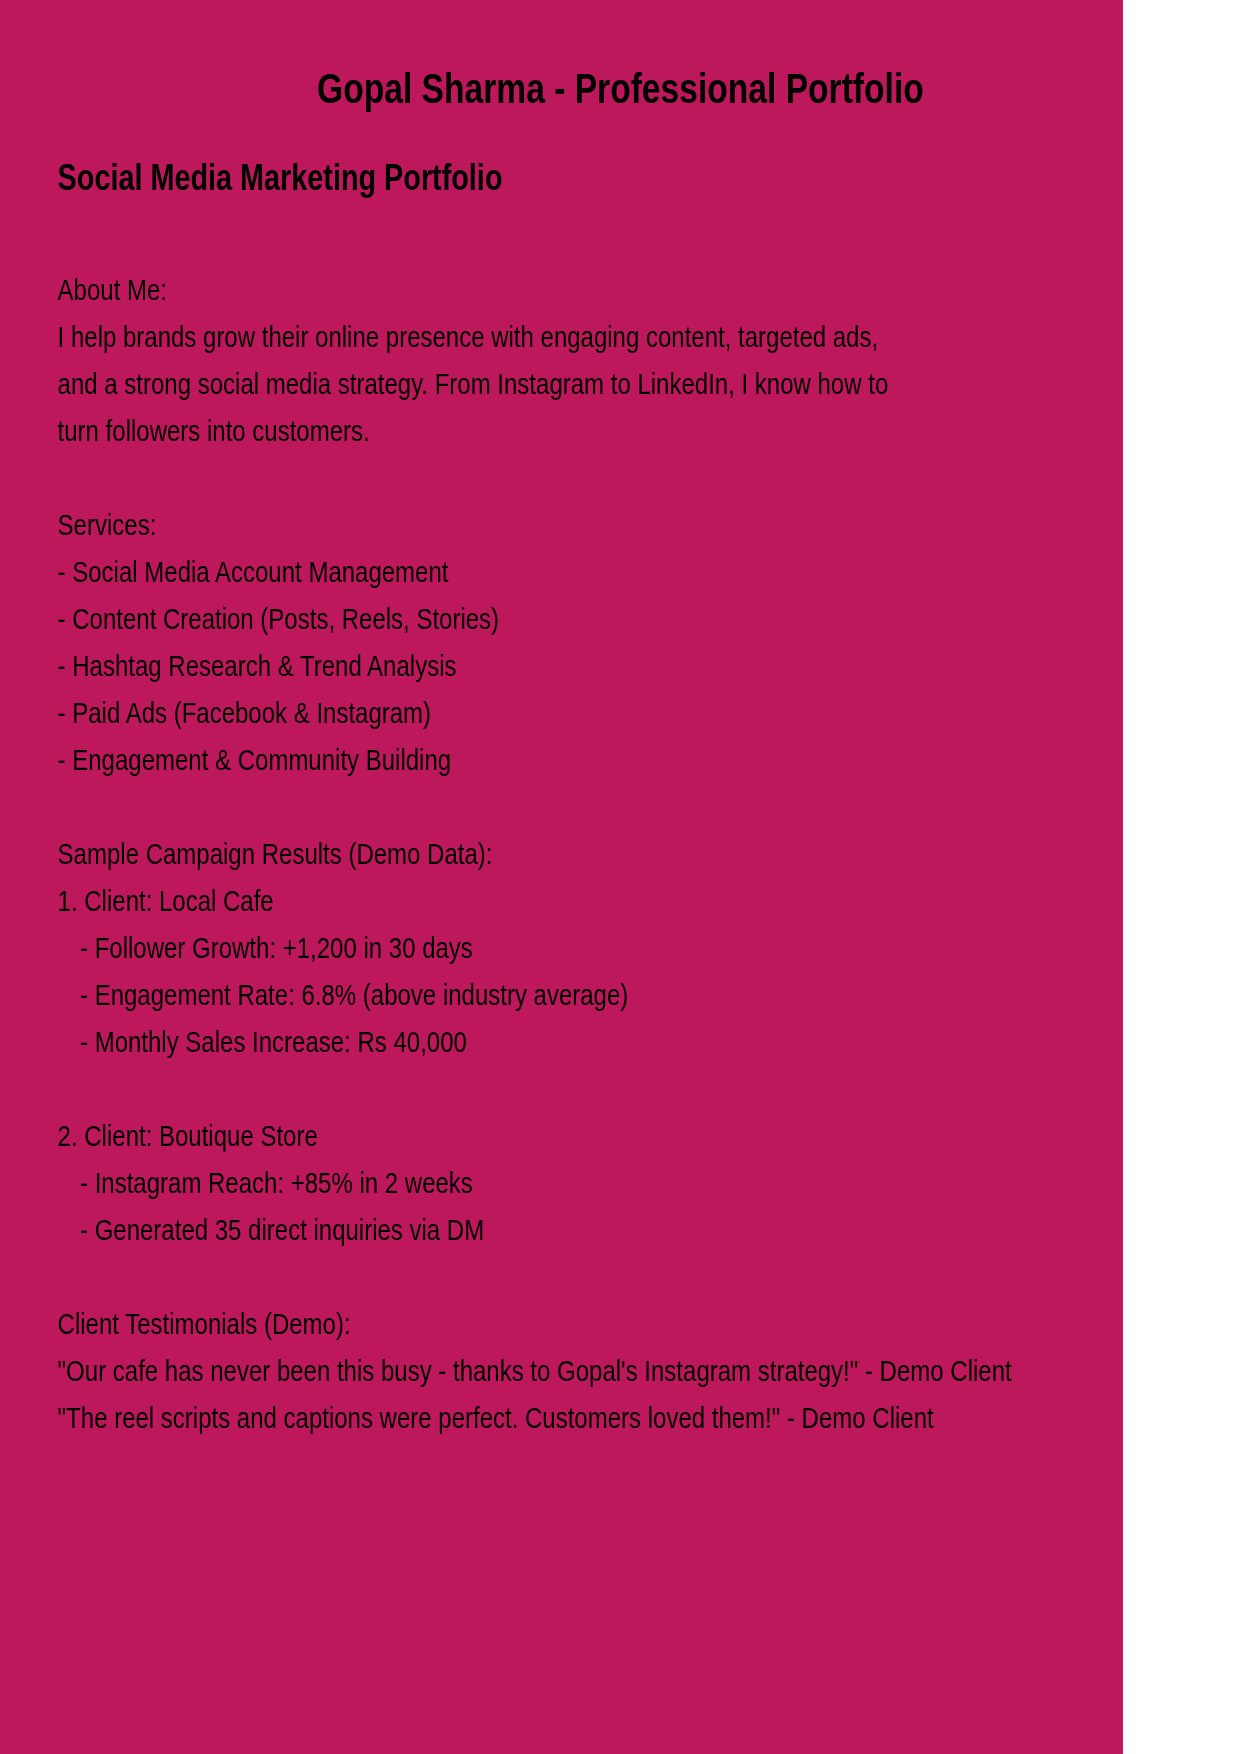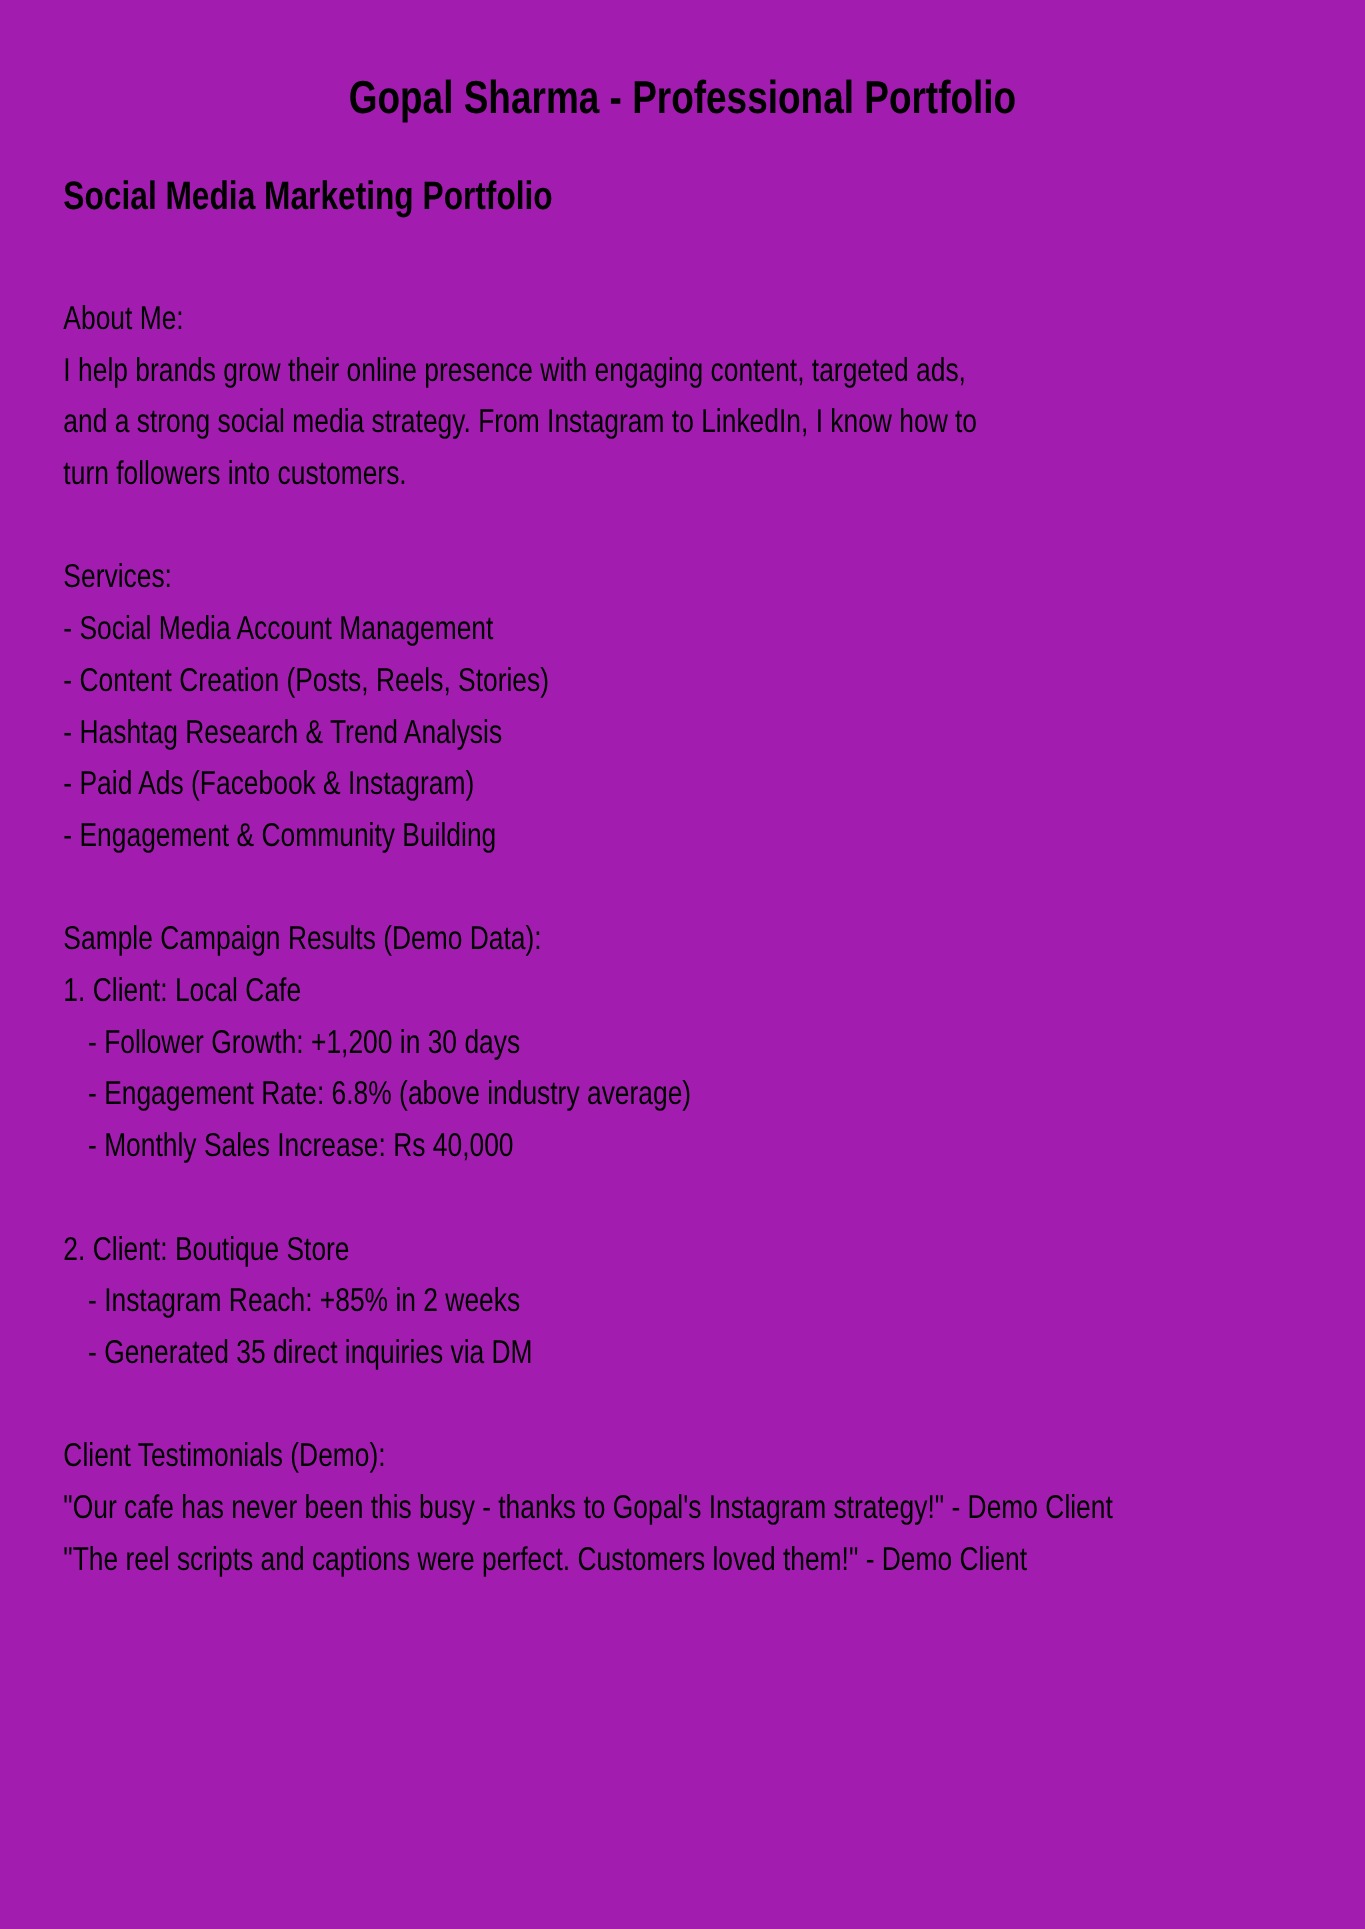--- a/index.html
+++ b/index.html
@@ -2,23 +2,23 @@
 <html><head>
 <meta charset="utf-8">
 <style>
   html, body {
     margin: 0;
     padding: 0;
     background: #ffffff;
   }
   .page {
     position: relative;
-    width: 1241px;
+    width: 1123px;
     height: 1754px;
-    background: #a21caf;
+    background: #be185d;
     overflow: hidden;
     font-family: "Liberation Sans", sans-serif;
     color: #000000;
   }
   
   .content {
     width: 1551px;
     transform: scaleX(0.8);
     transform-origin: 0 0;
     box-sizing: border-box;

